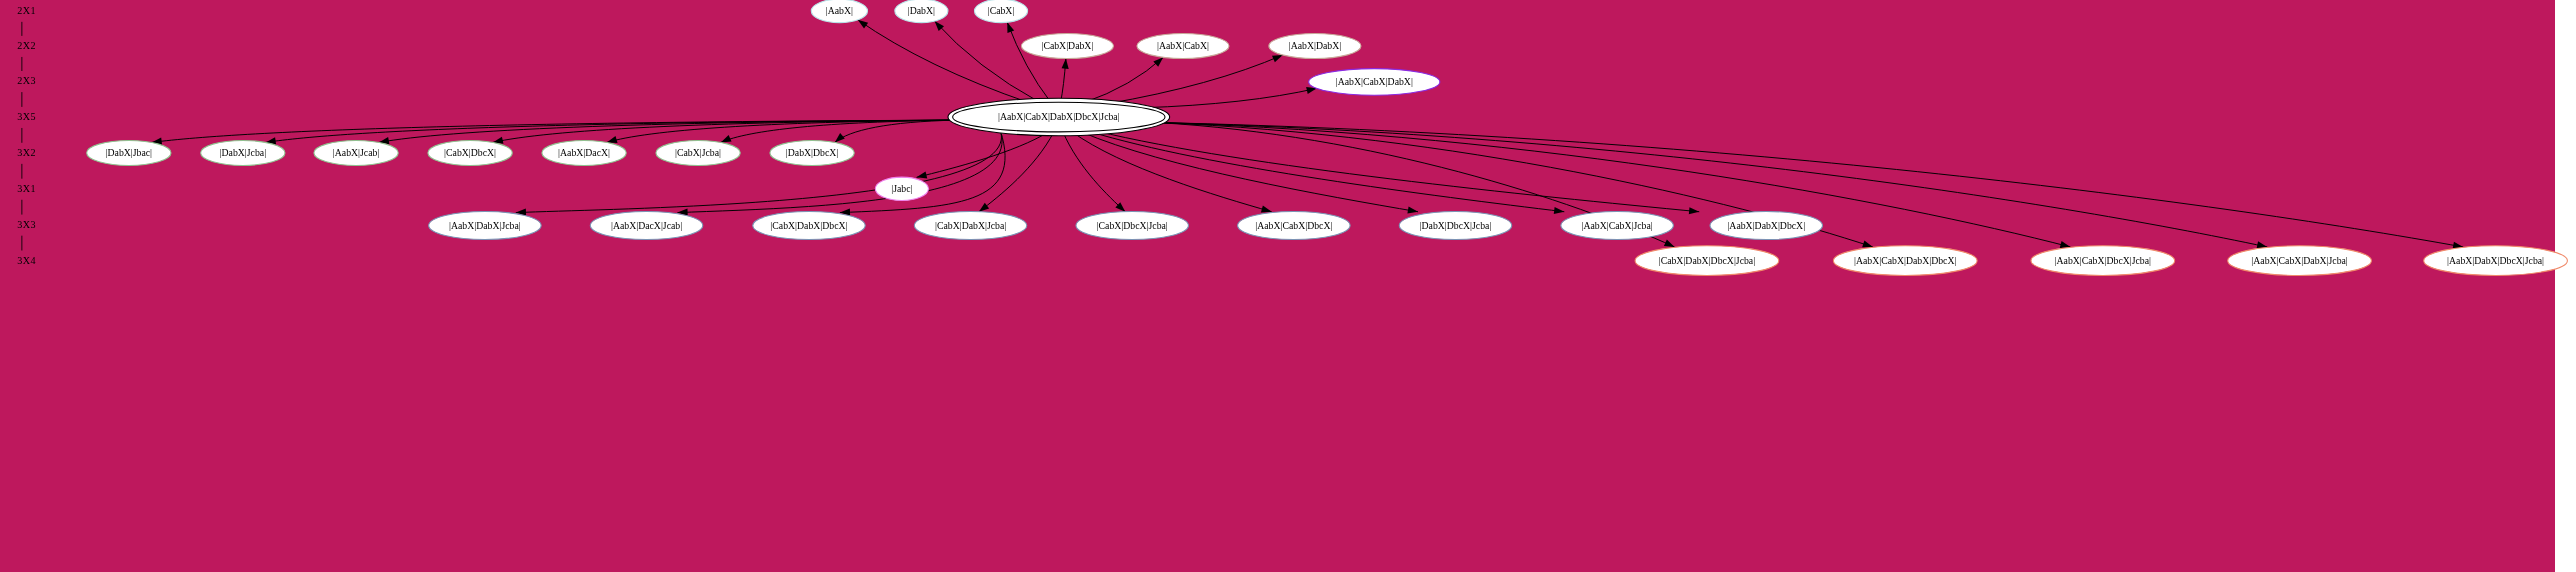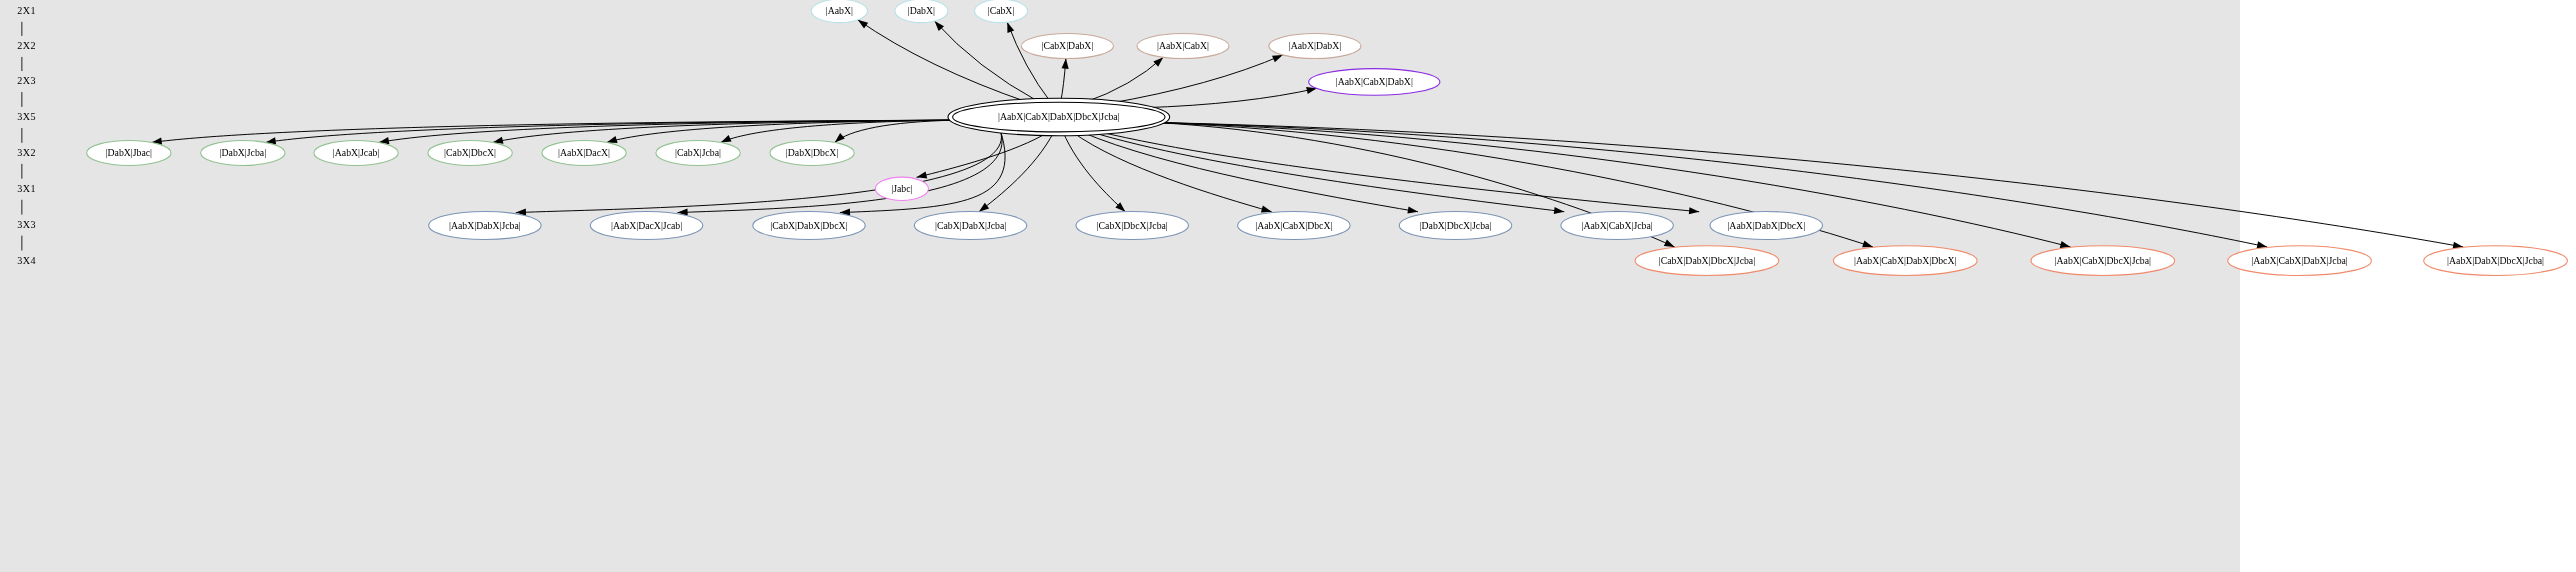--- a/index.html
+++ b/index.html
@@ -1,17 +1,17 @@
 <!DOCTYPE html>
 <html style="font-size:12.5px"><head>
 <meta charset="utf-8">
 <style>
   html,body{margin:0;padding:0;background:#ffffff;}
   body{width:2576px;height:572px;overflow:hidden;font-family:"Liberation Serif",serif;}
-  #stage{position:relative;width:2240px;height:572px;background:#e5e5e5;}
+  #stage{position:relative;width:2555px;height:572px;background:#be185d;}
   svg{position:absolute;left:0;top:0;width:2576px;height:572px;display:block;}
   .axis-label{font-family:"Liberation Serif",serif;font-size:13px;fill:#000;letter-spacing:.6px;}
   .node-label{font-family:"Liberation Serif",serif;font-size:12.5px;fill:#000;text-anchor:middle;dominant-baseline:middle;}
   .node-ell{fill:#ffffff;stroke-width:1.4px;}
   .edge{fill:none;stroke:#000000;stroke-width:1.25px;}
   .arrowhead{fill:#000000;stroke:none;}
   .tick{stroke:#000;stroke-width:1.1px;}
 </style>
 </head>
 <body>

